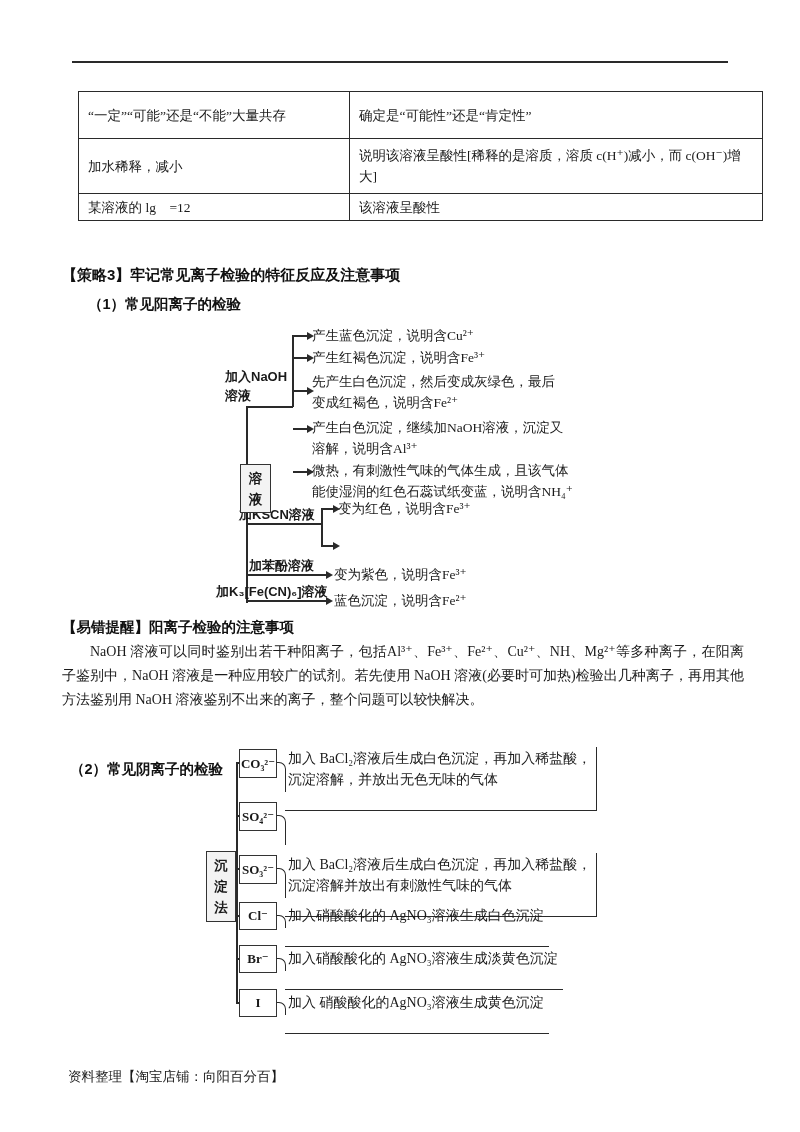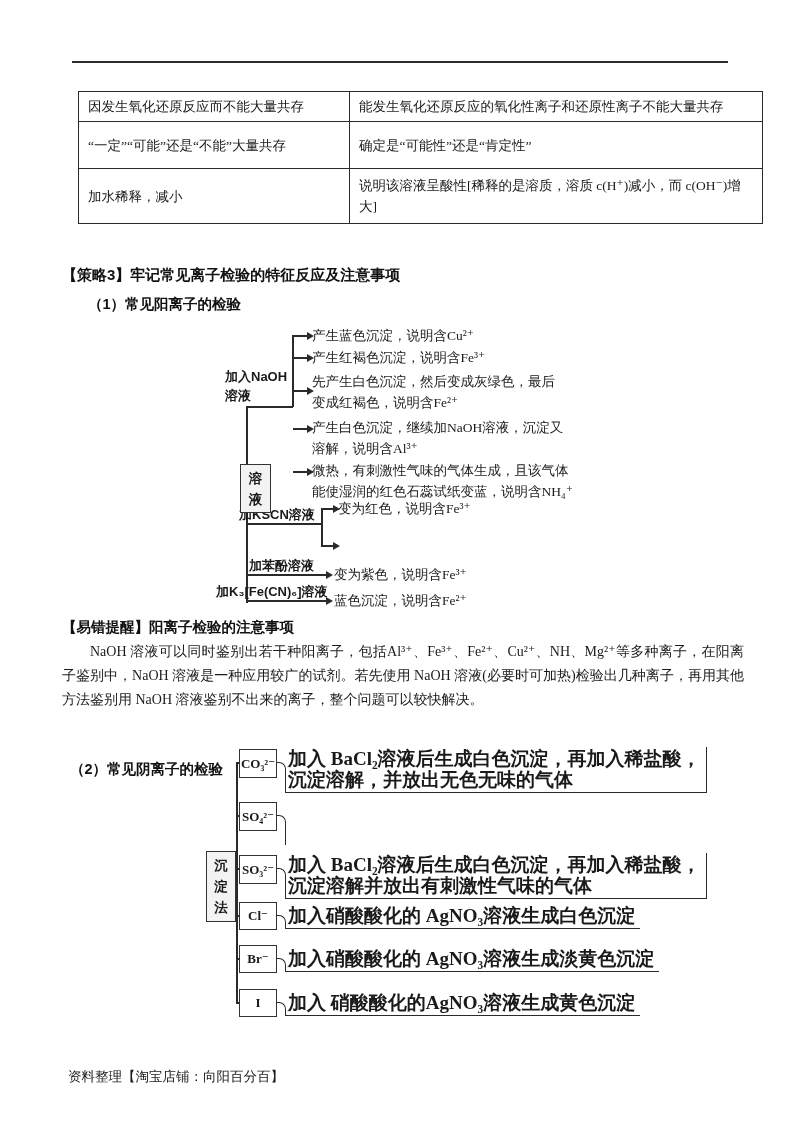--- a/index.html
+++ b/index.html
@@ -19,46 +19,46 @@
   
   .dtext{position:absolute;font-size:13.5px;line-height:21px;white-space:pre-line;}
   .dlabel{position:absolute;font-family:"Liberation Sans","DejaVu Sans",sans-serif;font-weight:bold;
           font-size:13px;line-height:19px;white-space:pre-line;}
   .rootbox{position:absolute;border:1.5px solid #333;background:#f3f3f3;display:flex;align-items:center;
            justify-content:center;text-align:center;font-size:13.5px;line-height:21px;font-weight:bold;
            white-space:pre-line;z-index:2;font-family:"Liberation Sans","DejaVu Sans",sans-serif;}
   .ionbox{position:absolute;border:1.5px solid #333;background:#fff;display:flex;align-items:center;
           justify-content:center;font-size:13px;font-weight:bold;z-index:2;}
   .hook{position:absolute;border-top:1.5px solid #2a2a2a;border-right:1.5px solid #2a2a2a;border-top-right-radius:7px;}
-  .desc{position:absolute;font-size:19px;line-height:21px;white-space:pre-line;
-        border-bottom:1.5px solid #2a2a2a;padding:1px 5px 2px 3px;font-weight:bold;}
+  .desc{position:absolute;font-size:14px;line-height:21px;white-space:pre-line;
+        border-bottom:1.5px solid #2a2a2a;padding:1px 5px 20px 3px;}
   .desc2{border-right:1.5px solid #2a2a2a;}
   .body-par{position:absolute;font-size:14px;line-height:24px;text-indent:2em;text-align:justify;}
   .footer{position:absolute;font-size:13.5px;}
 </style>
 </head>
 <body>
 
 <div class="page">
 
   <div class="lh" style="left:72px;top:61px;width:656px;height:2px;"></div>
 
   <table class="keytable">
     <tbody>
-        <tr style="height:30px;">
-      <td class="c1">因发生氧化还原反应而不能大量共存</td>
-      <td class="c2">能发生氧化还原反应的氧化性离子和还原性离子不能大量共存</td>
-    </tr>
     <tr style="height:47px;">
       <td class="c1">“一定”“可能”还是“不能”大量共存</td>
       <td class="c2">确定是“可能性”还是“肯定性”</td>
     </tr>
     <tr style="height:55px;">
       <td class="c1">加水稀释，减小</td>
       <td class="c2">说明该溶液呈酸性[稀释的是溶质，溶质 c(H⁺)减小，而 c(OH⁻)增大]</td>
+    </tr>
+    <tr style="height:27px;">
+      <td class="c1">某溶液的 lg　=12</td>
+      <td class="c2">该溶液呈酸性</td>
     </tr>
   </tbody>
     </table>
 
   <div class="hd" style="left:62px;top:266px;font-size:15px;">【策略3】牢记常见离子检验的特征反应及注意事项</div>
   <div class="hd" style="left:70px;top:295px;font-size:14.5px;margin-left:18px;">（1）常见阳离子的检验</div>
 
   <div class="lv" style="left:246px;top:407px;height:196px;"></div>
 
   <div class="lh" style="left:246px;top:406px;width:47px;"></div>

